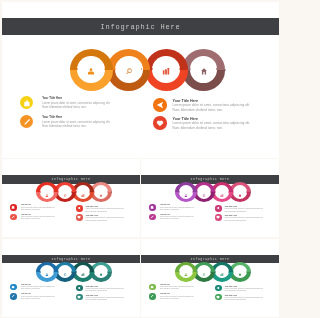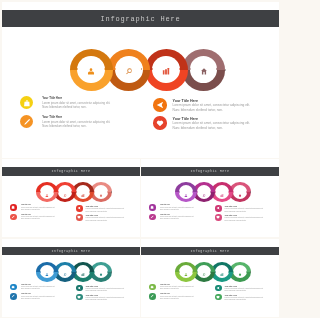--- a/index.html
+++ b/index.html
@@ -1,18 +1,18 @@
 <!DOCTYPE html>
 <html><head>
 <meta charset="utf-8">
 <style>
   html,body{margin:0;padding:0;}
   body{width:281px;height:318px;background:#faf7f2;font-family:"Liberation Sans",sans-serif;overflow:hidden;position:relative;}
   .slide{position:absolute;background:#ffffff;overflow:hidden;}
-  .hdr{position:absolute;left:0;top:8px;right:0;background:#3e4043;display:flex;align-items:center;justify-content:center;}
+  .hdr{position:absolute;left:0;top:16px;right:0;background:#3e4043;display:flex;align-items:center;justify-content:center;}
   .hdr-label{color:#c6c6c6;font-family:"Liberation Mono",monospace;white-space:nowrap;}
   .ring{position:absolute;border-radius:50%;}
   .ring-in{position:absolute;border-radius:50%;background:#fff;}
   .ringicon{position:absolute;left:50%;top:50%;transform:translate(-50%,-50%);}
   .bullet{position:absolute;border-radius:50%;}
   .bullet svg{position:absolute;left:50%;top:50%;transform:translate(-50%,-50%);}
   .ttl{position:absolute;font-weight:bold;color:#434343;white-space:nowrap;}
   .bdy{position:absolute;color:#9a9a9a;}
   .notch{position:absolute;width:0;height:0;border-style:solid;}
   .tailarrow{position:absolute;width:0;height:0;border-style:solid;border-color:transparent transparent transparent #6d6d6d;}

